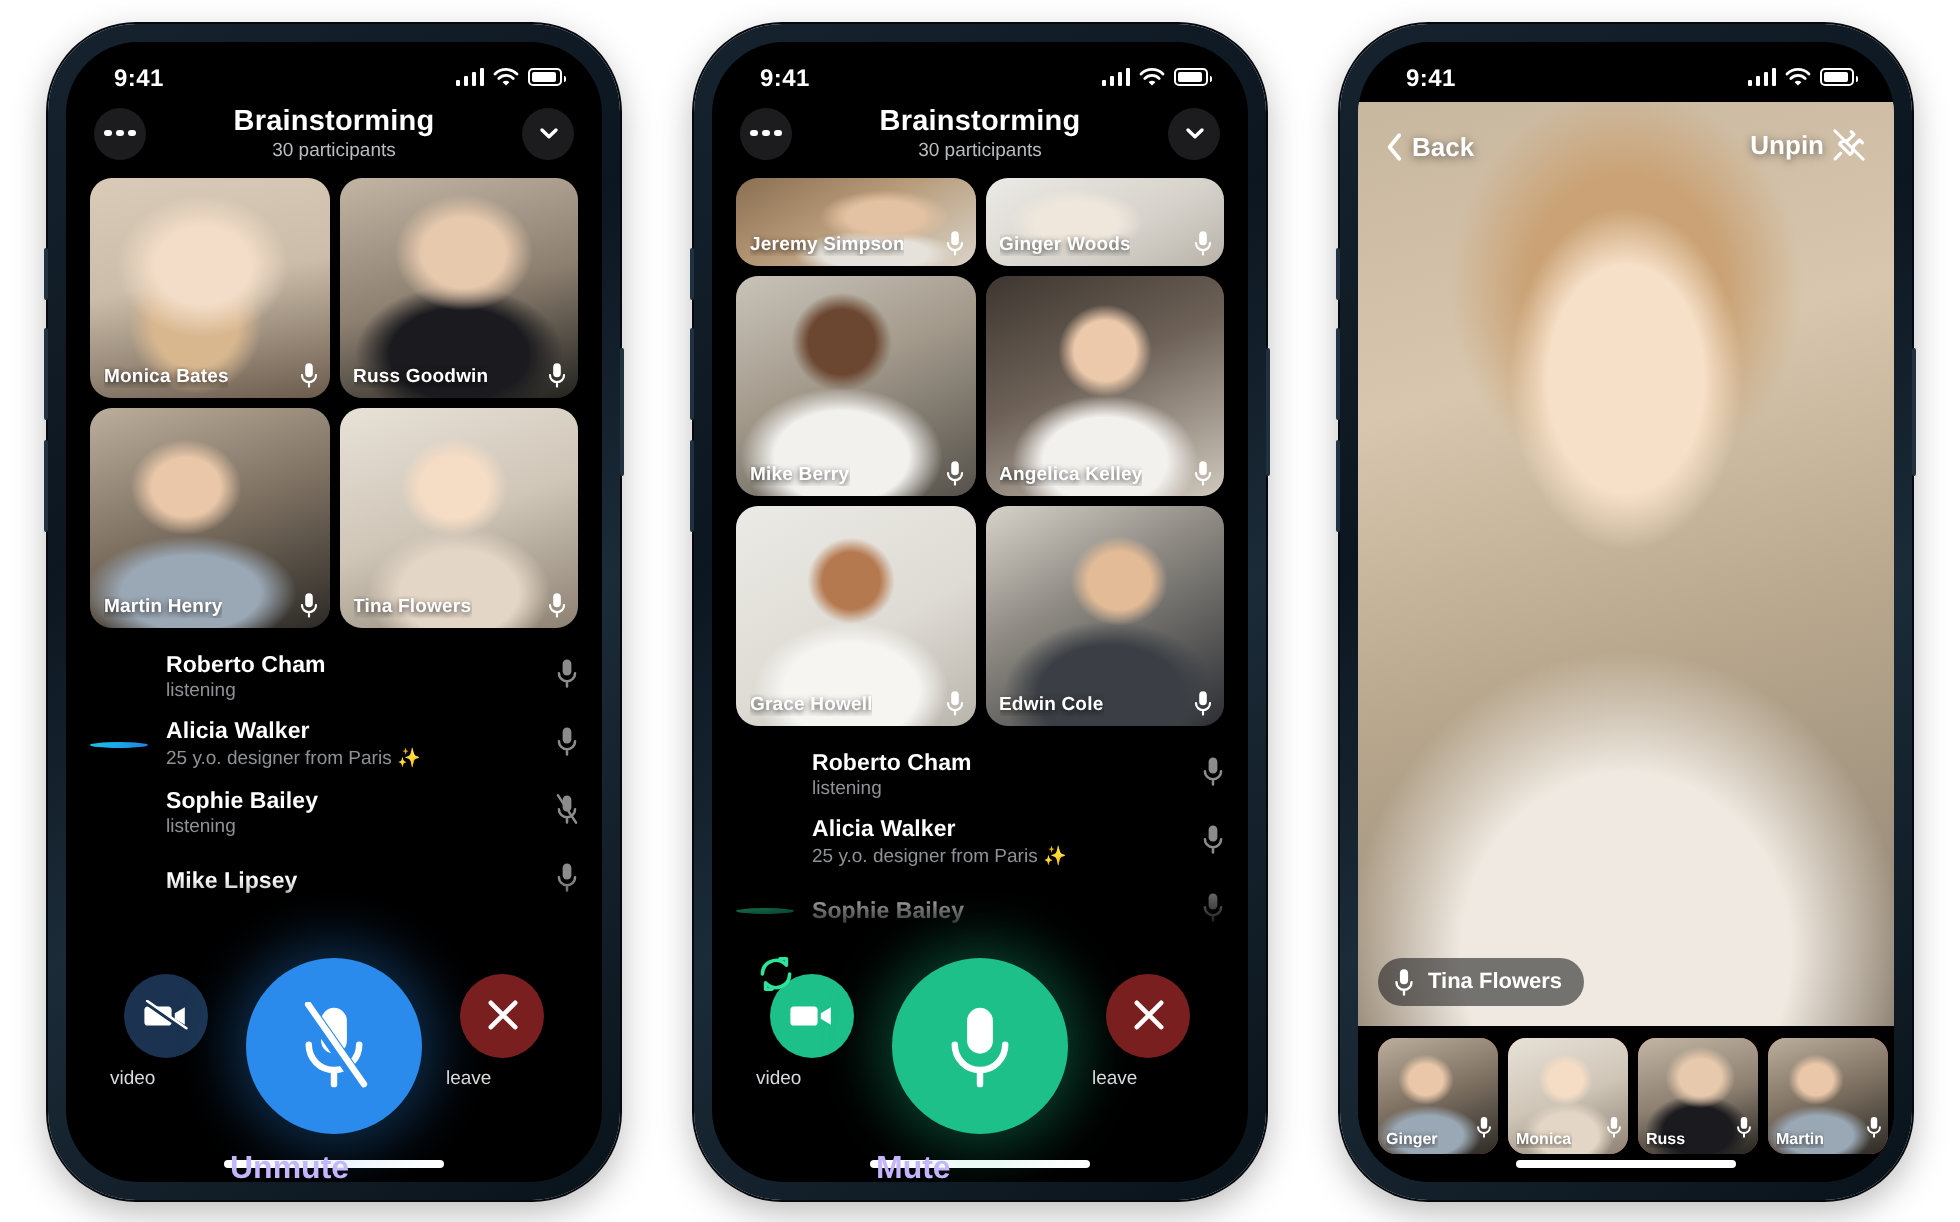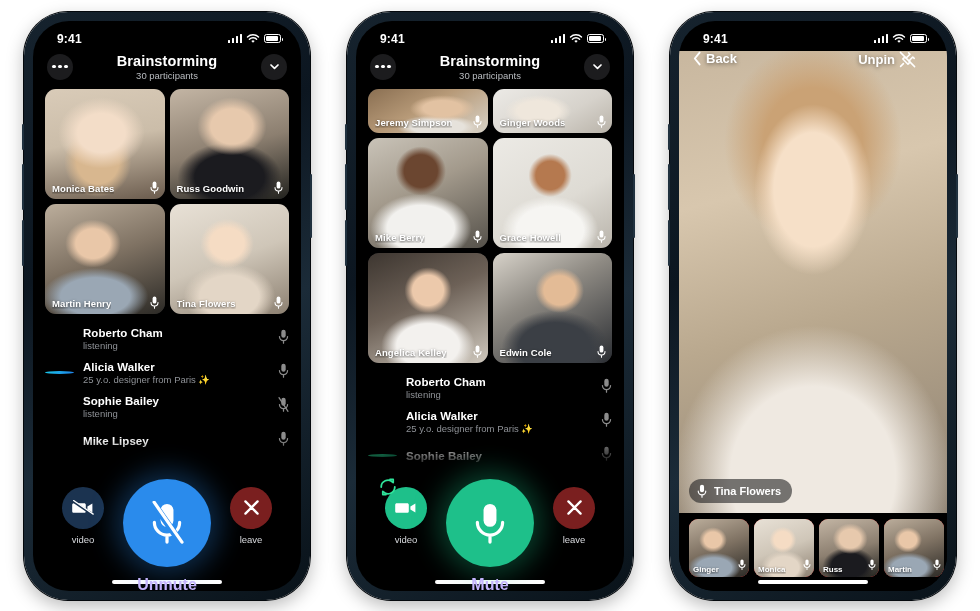--- a/index.html
+++ b/index.html
@@ -104,21 +104,21 @@
     background: linear-gradient(to bottom, rgba(0,0,0,0) 0%, #000 85%);
     pointer-events:none;
   }
 
   
   .controls {
     flex:0 0 auto; height:118px; position:relative; display:flex;
     align-items:flex-start; justify-content:space-between; padding:6px 22px 0;
     z-index:4;
   }
-  .ctl { width:56px; text-align:center; }
+  .ctl { width:56px; text-align:left; }
   .ctl .circle {
     width:42px; height:42px; border-radius:50%; margin:8px auto 0;
     display:flex; align-items:center; justify-content:center;
   }
   .ctl .lbl { font-size:9.5px; color:#d8dade; margin-top:5px; }
   .ctl.big { width:104px; }
   .ctl.big .circle { width:88px; height:88px; margin-top:0; }
   .ctl.big .lbl { font-size:16px; color:#c4b5fd; font-weight:bold; margin-top:9px; }
   .glow-blue { box-shadow:0 0 26px 9px rgba(42,139,236,.30); }
   .glow-green{ box-shadow:0 0 26px 9px rgba(26,196,137,.30); }
@@ -127,22 +127,22 @@
 
   .homebar {
     position:absolute; left:50%; transform:translateX(-50%); bottom:7px;
     width:110px; height:4px; border-radius:3px; background:#fff;
   }
 
   
   .pinned { position:relative; flex:1 1 auto; overflow:hidden; background:#b8a99c; }
   .pinned .ph { position:absolute; inset:0; }
   .pinhead {
-    position:absolute; left:0; right:17px; top:0; height:30px; display:flex;
-    align-items:flex-start; justify-content:space-between; padding:0 14px;
+    position:absolute; left:0; right:0; top:0; height:30px; display:flex;
+    align-items:flex-end; justify-content:space-between; padding:0 14px;
     color:#fff; z-index:3;
   }
   .pinhead .side { display:flex; align-items:center; gap:4px; font-size:13px;
                    font-weight:bold; text-shadow:0 1px 4px rgba(0,0,0,.5); }
   .pin-name {
     position:absolute; left:10px; bottom:10px; z-index:3; display:flex;
     align-items:center; gap:7px; padding:5px 11px 5px 8px; border-radius:16px;
     background:rgba(28,28,30,.58); color:#fff; font-size:11px; font-weight:bold;
   }
   .filmstrip {
@@ -473,32 +473,32 @@
             <div class="ph ph-mike"></div>
             <div class="name">Mike Berry</div>
             <span class="mic">
                 <svg class="mic-glyph" viewBox="0 0 9 13">
                   <rect x="2.6" y="0.6" width="3.8" height="7" rx="1.9" fill="#fff"></rect>
                   <path d="M1 6.6a3.5 3.5 0 0 0 7 0M4.5 10.1v2.2" stroke="#fff" stroke-width="1.1" fill="none" stroke-linecap="round"></path>
                 </svg>
               </span>
           </div>
           <div class="tile">
+            <div class="ph ph-angelica"></div>
+            <div class="name">Angelica Kelley</div>
+            <span class="mic">
+                <svg class="mic-glyph" viewBox="0 0 9 13">
+                  <rect x="2.6" y="0.6" width="3.8" height="7" rx="1.9" fill="#fff"></rect>
+                  <path d="M1 6.6a3.5 3.5 0 0 0 7 0M4.5 10.1v2.2" stroke="#fff" stroke-width="1.1" fill="none" stroke-linecap="round"></path>
+                </svg>
+              </span>
+          </div>
+          <div class="tile">
             <div class="ph ph-grace"></div>
             <div class="name">Grace Howell</div>
-            <span class="mic">
-                <svg class="mic-glyph" viewBox="0 0 9 13">
-                  <rect x="2.6" y="0.6" width="3.8" height="7" rx="1.9" fill="#fff"></rect>
-                  <path d="M1 6.6a3.5 3.5 0 0 0 7 0M4.5 10.1v2.2" stroke="#fff" stroke-width="1.1" fill="none" stroke-linecap="round"></path>
-                </svg>
-              </span>
-          </div>
-          <div class="tile">
-            <div class="ph ph-angelica"></div>
-            <div class="name">Angelica Kelley</div>
             <span class="mic">
                 <svg class="mic-glyph" viewBox="0 0 9 13">
                   <rect x="2.6" y="0.6" width="3.8" height="7" rx="1.9" fill="#fff"></rect>
                   <path d="M1 6.6a3.5 3.5 0 0 0 7 0M4.5 10.1v2.2" stroke="#fff" stroke-width="1.1" fill="none" stroke-linecap="round"></path>
                 </svg>
               </span>
           </div>
           <div class="tile">
             <div class="ph ph-edwin"></div>
             <div class="name">Edwin Cole</div>

